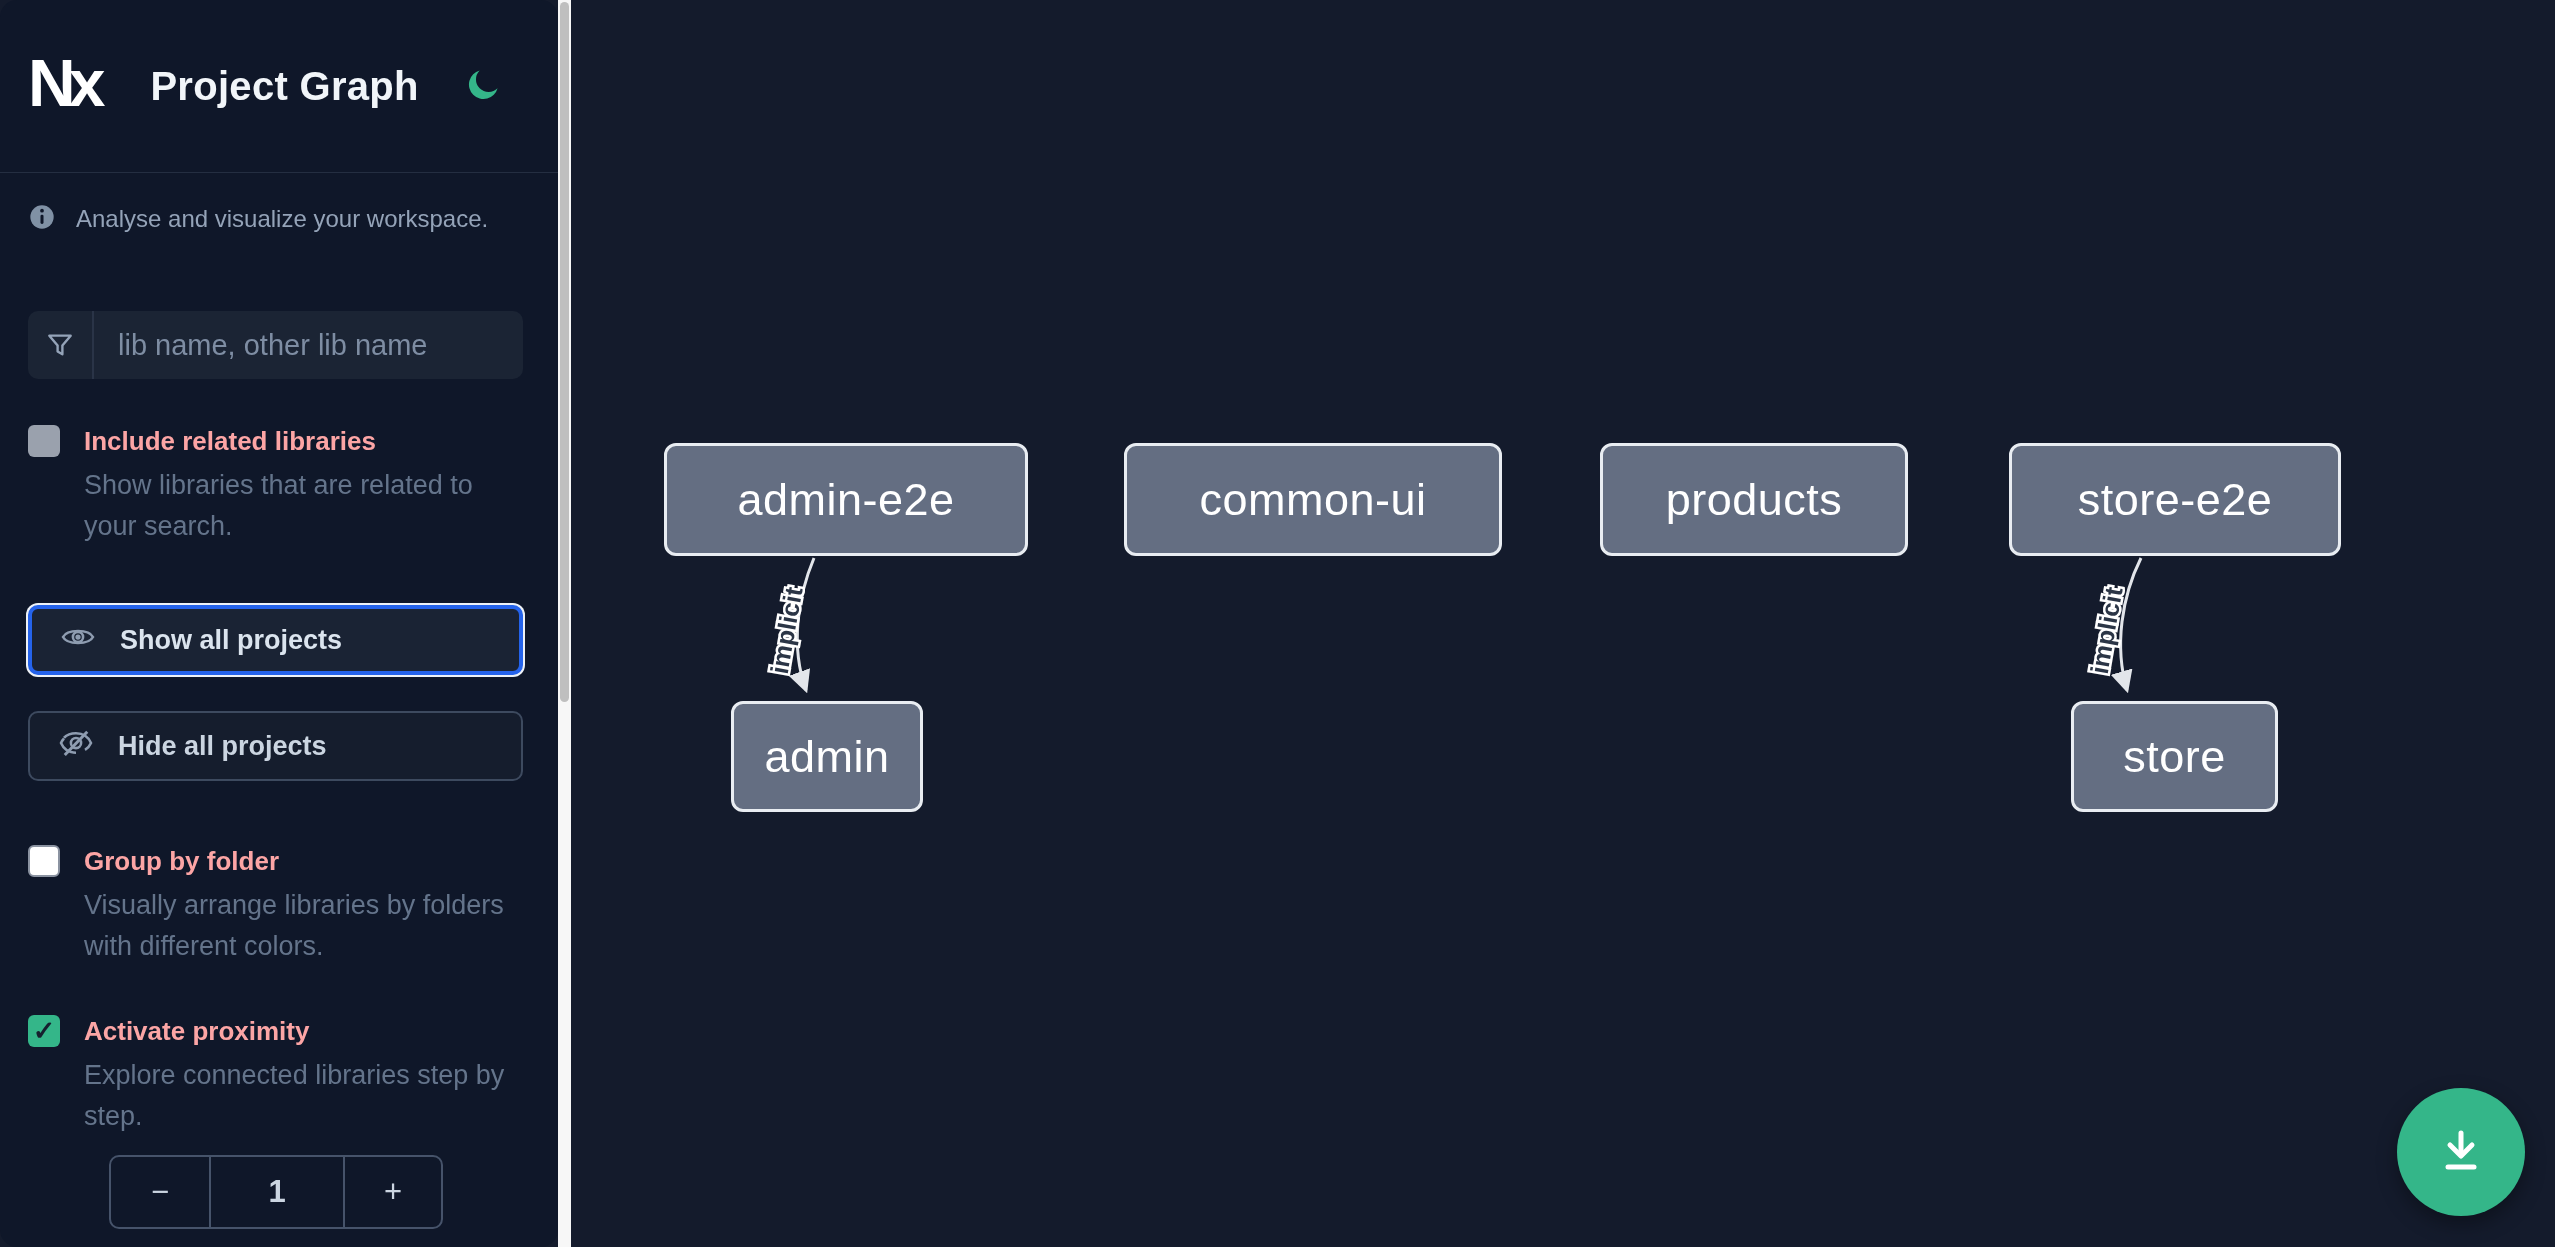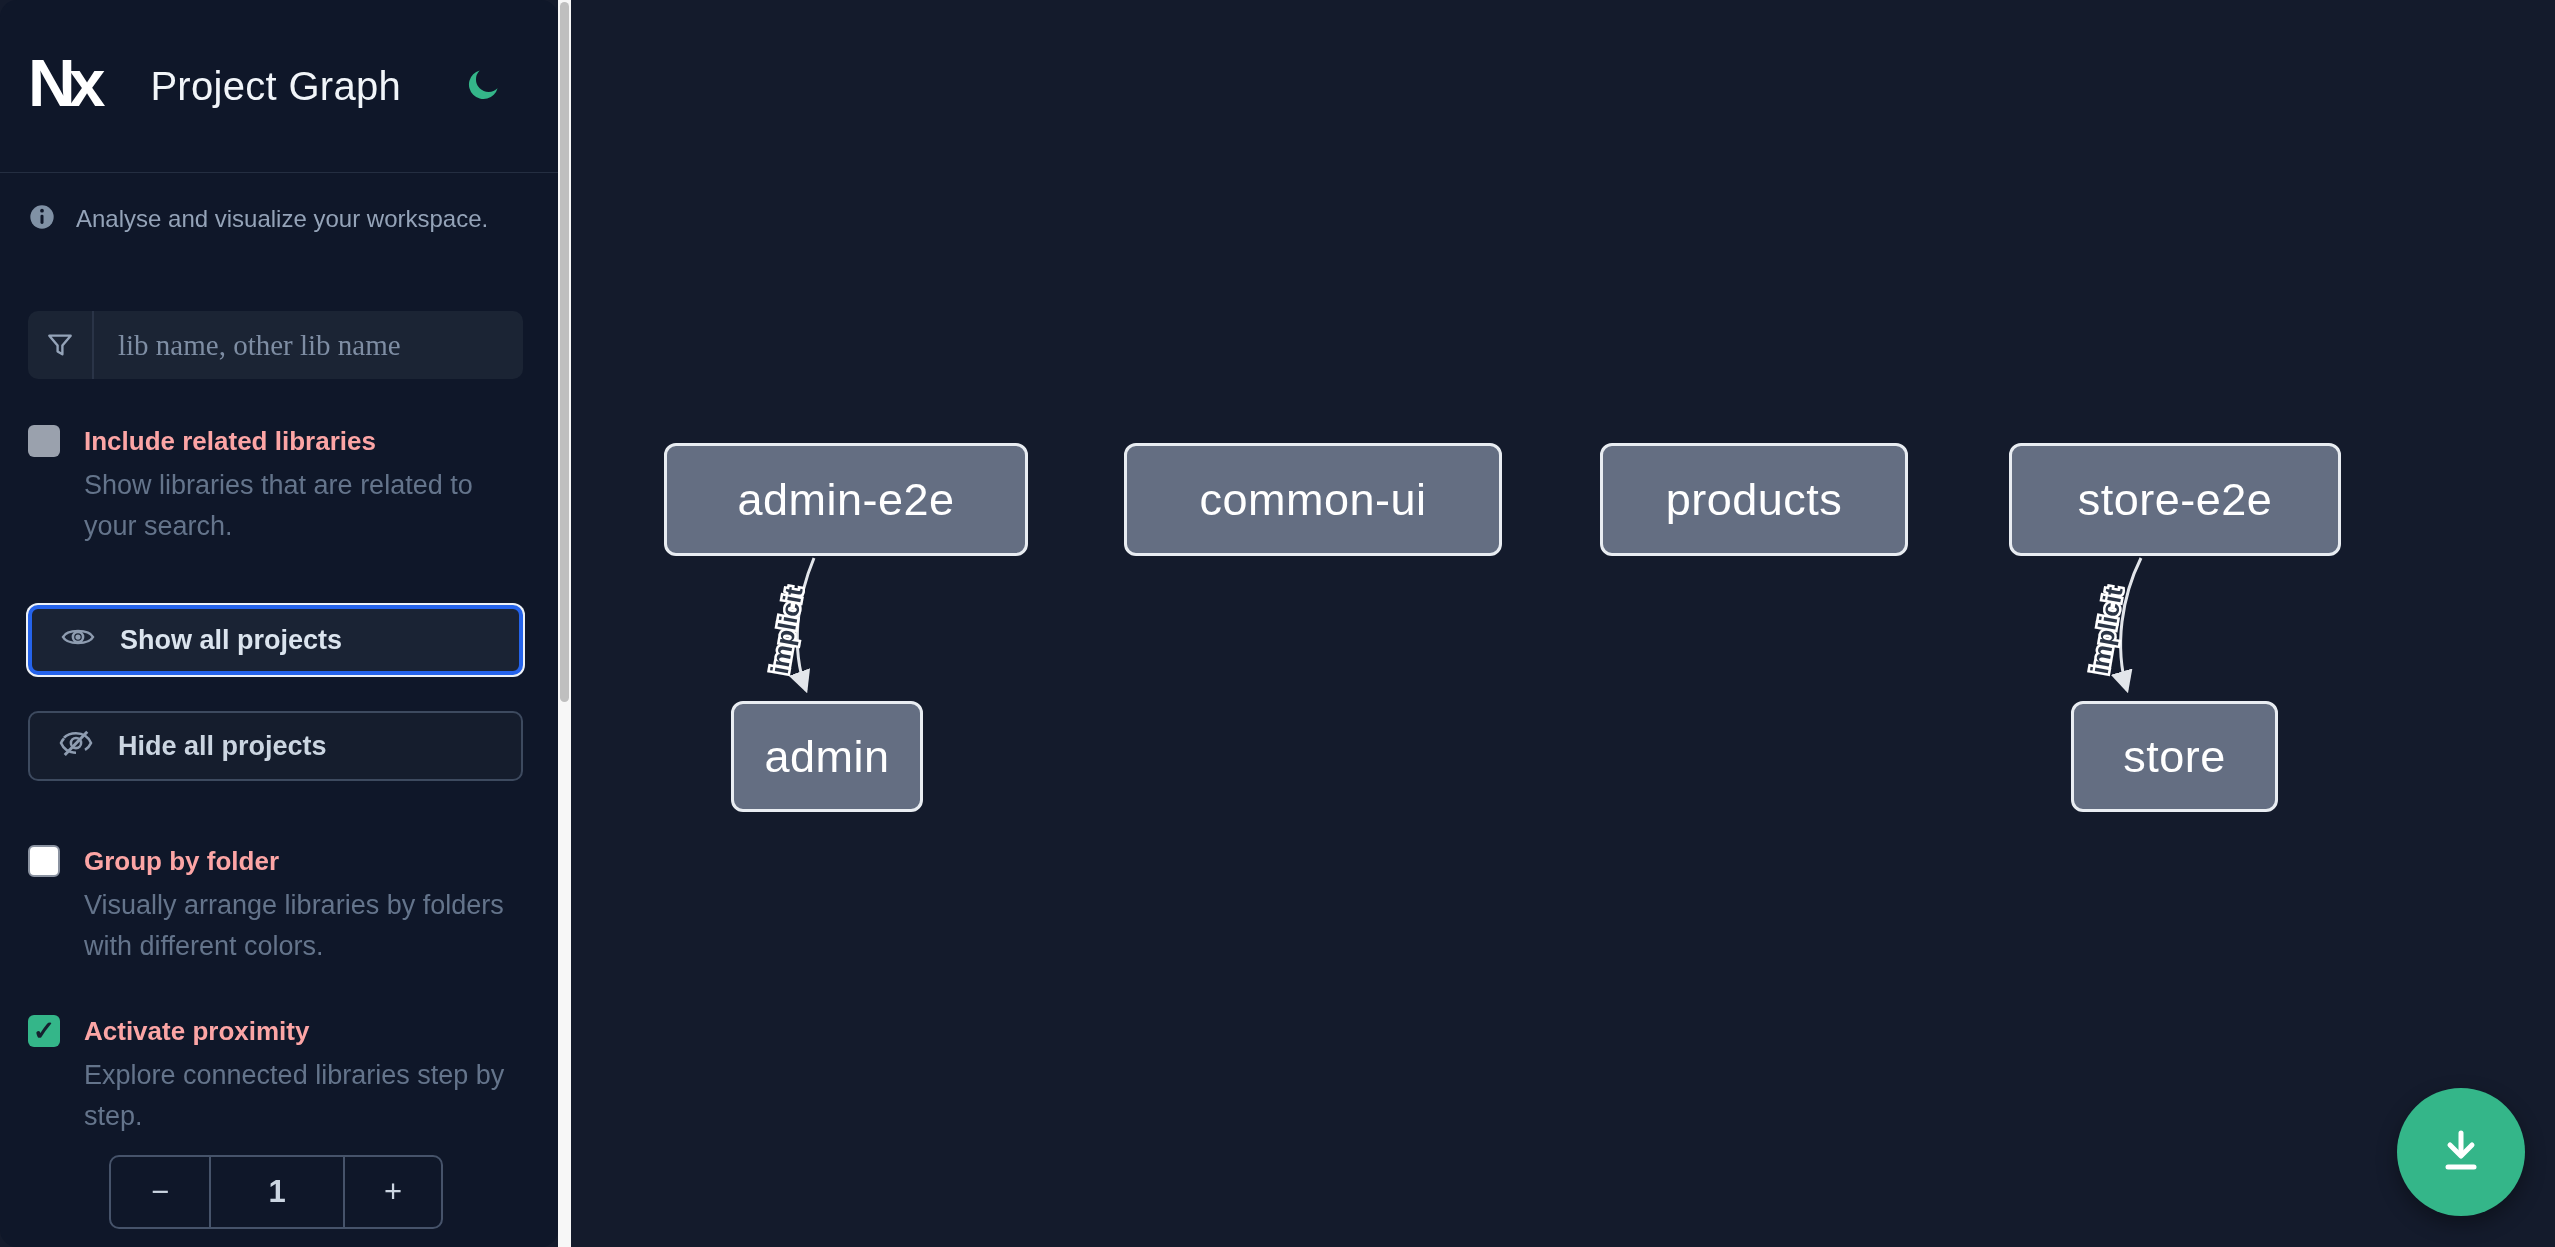--- a/index.html
+++ b/index.html
@@ -20,21 +20,21 @@
 
   .side-header {
     height: 173px; display: flex; align-items: center;
     border-bottom: 1px solid #242e41;
   }
   .nx-logo {
     color: #ffffff; font-weight: 900; font-size: 66px; letter-spacing: -7px;
     line-height: 1; user-select: none; padding-bottom: 6px;
   }
   .app-title {
-    margin-left: 52px; font-size: 40px; font-weight: 400; color: #f1f5f9;
+    margin-left: 52px; font-size: 40px; font-weight: 700; color: #f1f5f9;
     letter-spacing: 0.3px;
   }
   .theme-toggle {
     margin-left: auto; margin-right: 18px; background: none; border: none;
     width: 44px; height: 44px; display: flex; align-items: center; justify-content: center;
     cursor: pointer;
   }
 
   .tagline-row { margin-top: 30px; display: flex; align-items: center; gap: 20px; }
   .tagline-text { font-size: 24px; color: #94a3b8; }
@@ -43,21 +43,21 @@
     margin-top: 76px; height: 68px; background: #1b2434; border-radius: 10px;
     display: flex; align-items: stretch; overflow: hidden;
   }
   .search-icon-cell {
     width: 66px; flex: none; display: flex; align-items: center; justify-content: center;
     border-right: 2px solid #2a3447;
   }
   .search-input {
     flex: 1; background: transparent; border: none; outline: none;
     color: #e2e8f0; font-size: 29px; padding: 0 24px;
-    font-family: Liberation Serif, serif;
+    font-family: Liberation Sans, sans-serif;
   }
   .search-input::placeholder { color: #7e8da3; }
 
   .check-block { margin-top: 46px; }
   .check-row { display: flex; align-items: center; gap: 24px; cursor: default; }
   .checkbox {
     width: 32px; height: 32px; border-radius: 6px; flex: none; cursor: pointer;
     position: relative; border: none;
   }
   .checkbox--gray  { background: #9aa1ad; }

